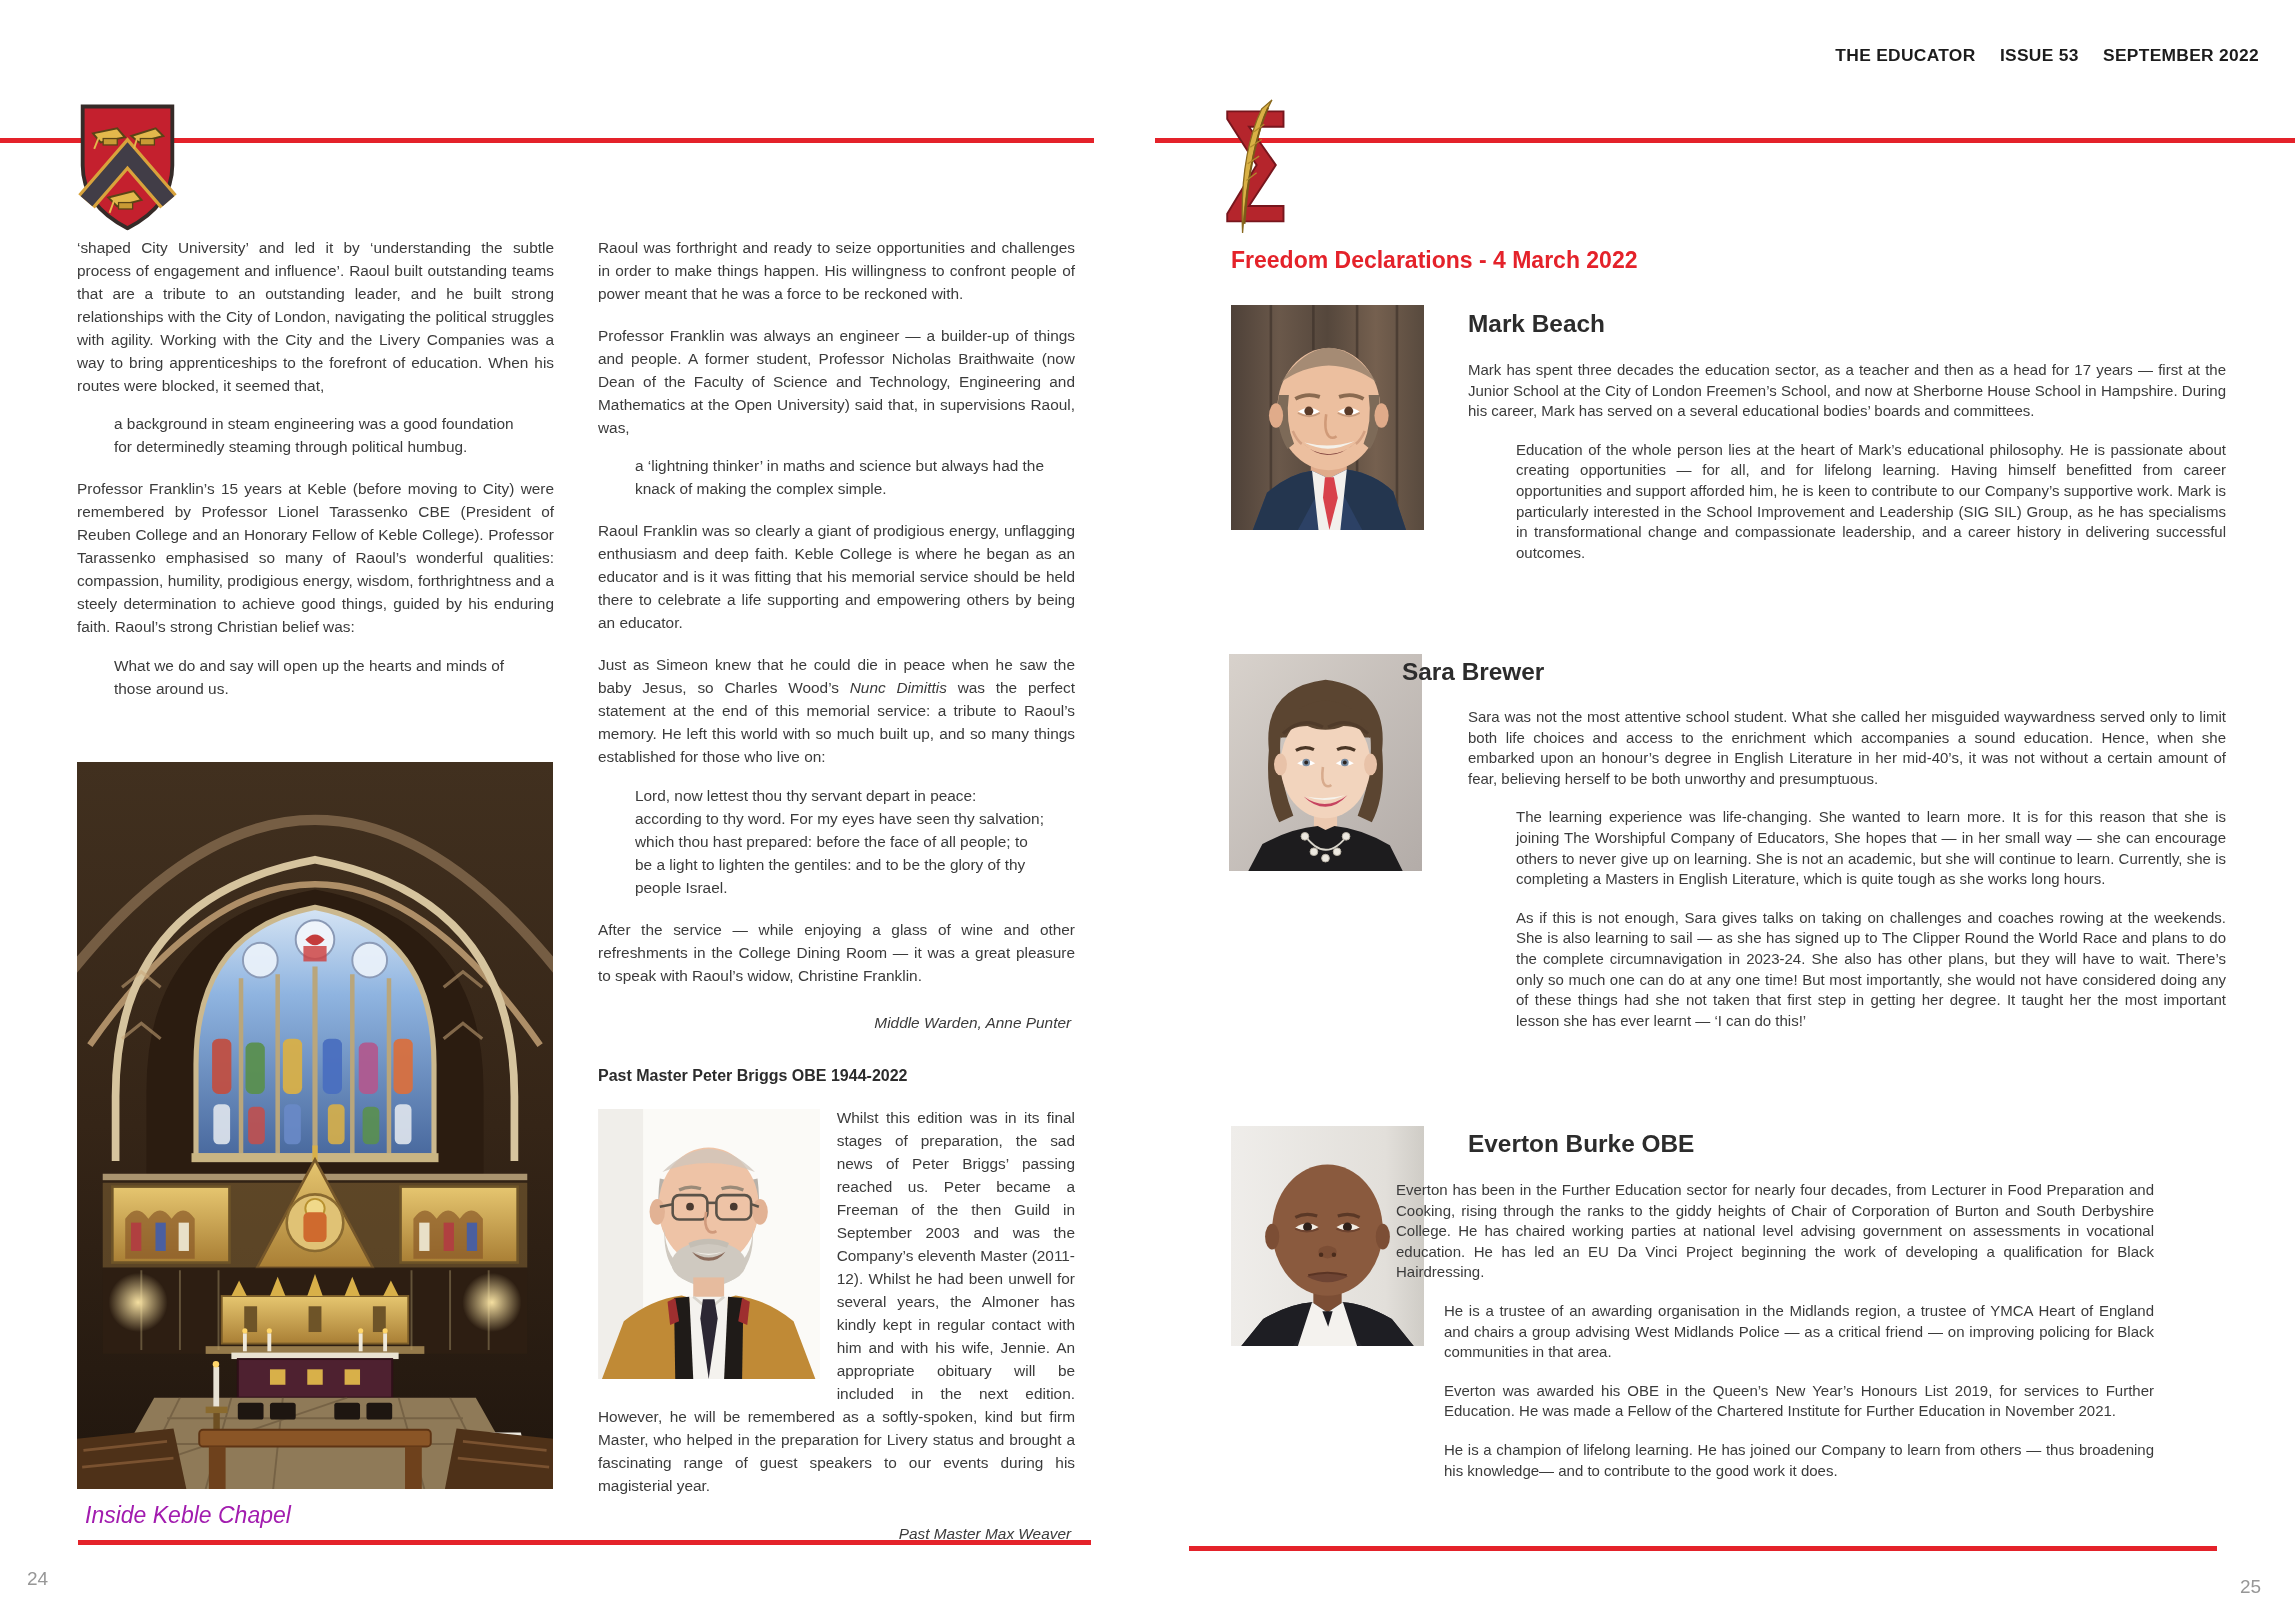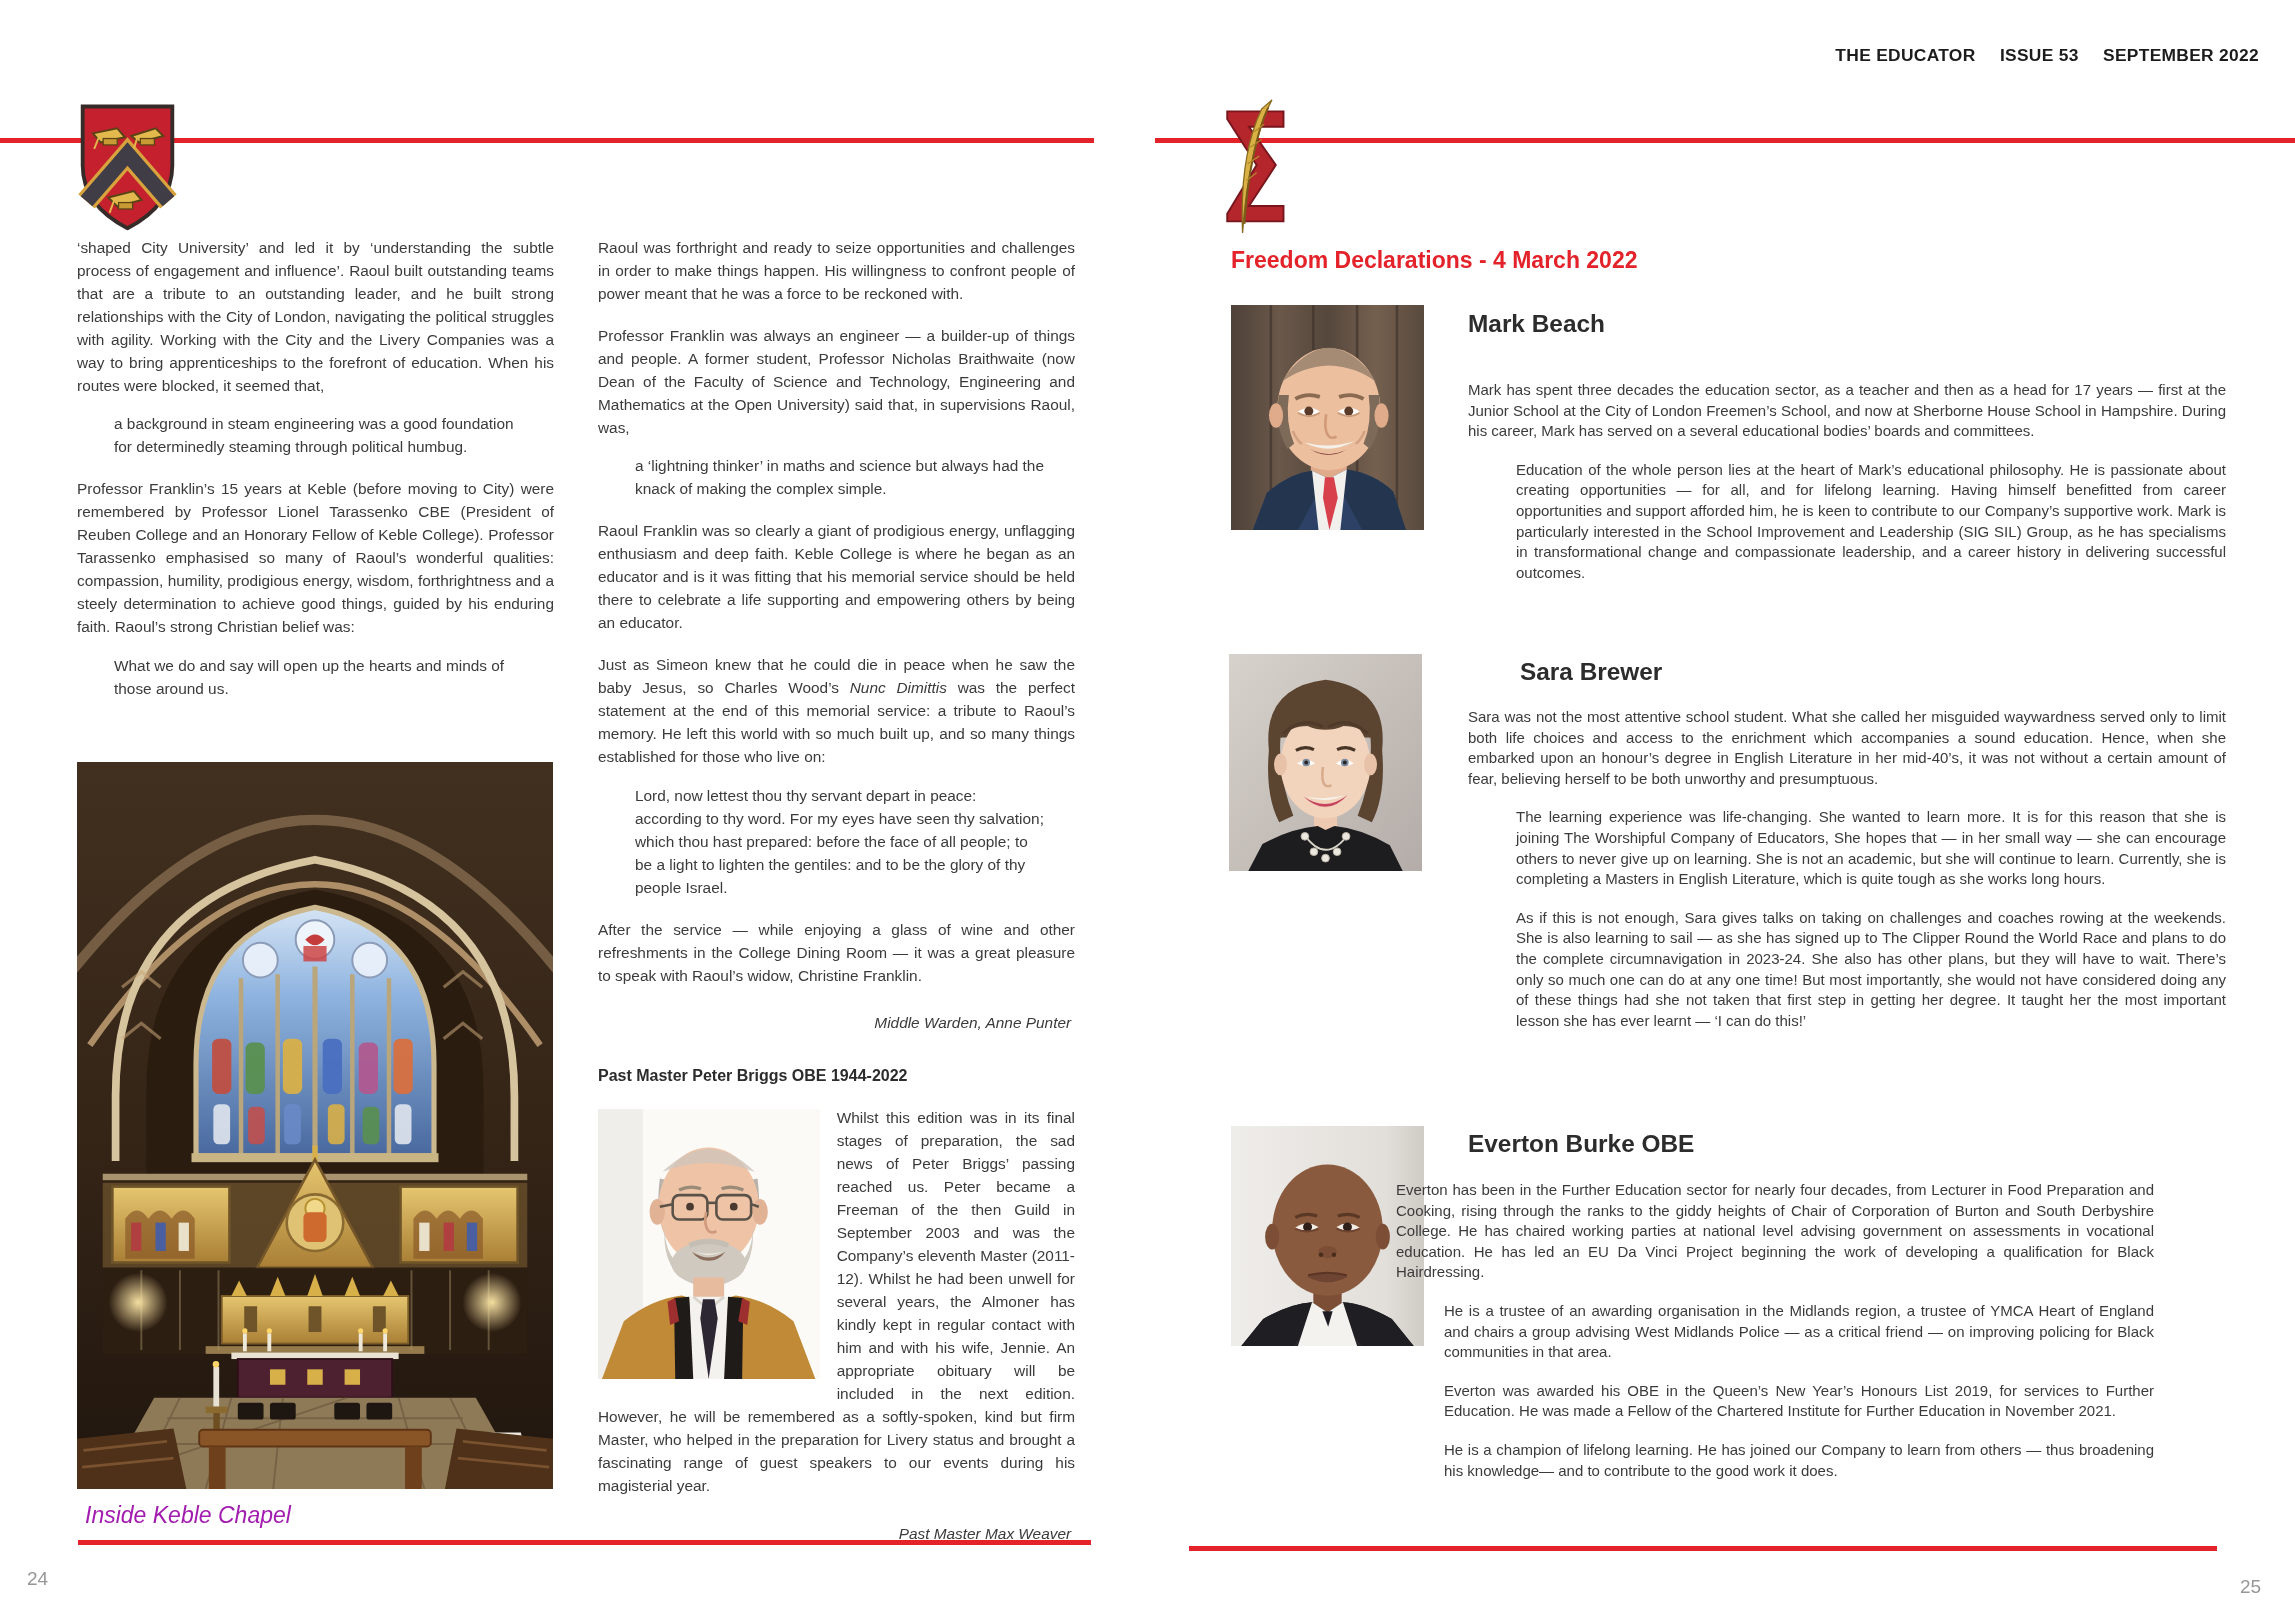--- a/index.html
+++ b/index.html
@@ -319,21 +319,21 @@
       <path d="M114,214 Q152,234 192,212 Q152,224 114,214 Z" fill="#f4f1ea"></path>
       <path d="M96,196 q6,14 14,20 M208,196 q-6,14 -14,20" stroke="#d3a183" stroke-width="4" fill="none"></path>
       <path d="M34,350 L56,292 Q92,262 126,258 L152,270 L180,256 Q222,262 252,290 L272,350 Z" fill="#2c4165"></path>
       <path d="M34,350 L56,292 Q92,262 126,258 L136,290 L104,350 Z" fill="#24364f"></path>
       <path d="M272,350 L252,290 Q222,262 180,256 L172,290 L204,350 Z" fill="#24364f"></path>
       <polygon points="126,258 152,270 180,256 170,350 136,350" fill="#f2f0ec"></polygon>
       <polygon points="146,268 160,268 166,300 153,350 143,300" fill="#d8414b"></polygon>
     </svg>
   </div>
   <h2 class="p-head" style="left:1468px;top:310px;">Mark Beach</h2>
-  <div class="p-text body-right" style="left:1468px;top:380px;width:758px;">
+  <div class="p-text body-right" style="left:1468px;top:360px;width:758px;">
     <p>Mark has spent three decades the education sector, as a teacher and then as a head for 17 years — first at the Junior School at the City of London Freemen’s School, and now at Sherborne House School in Hampshire. During his career, Mark has served on a several educational bodies’ boards and committees.</p>
     <p>Education of the whole person lies at the heart of Mark’s educational philosophy. He is passionate about creating opportunities — for all, and for lifelong learning. Having himself benefitted from career opportunities and support afforded him, he is keen to contribute to our Company’s supportive work. Mark is particularly interested in the School Improvement and Leadership (SIG SIL) Group, as he has specialisms in transformational change and compassionate leadership, and a career history in delivering successful outcomes.</p>
   </div>
 
   <div class="photo" style="left:1229px;top:654px;width:193px;height:217px;">
     <svg viewBox="0 0 300 338" preserveAspectRatio="none">
       <defs>
         <linearGradient id="sbg" x1="0" x2="1" y1="0" y2="1">
           <stop offset="0" stop-color="#d8d2cc"></stop>
             <stop offset="1" stop-color="#b3aca8"></stop>
@@ -361,21 +361,21 @@
       <path d="M116,280 Q150,330 186,280" fill="none" stroke="#d8d4ca" stroke-width="3"></path>
       <g fill="#ece8e0" stroke="#b8b2a6" stroke-width="1.5">
         <circle cx="118" cy="284" r="6"></circle>
           <circle cx="132" cy="308" r="6"></circle>
           <circle cx="150" cy="318" r="6"></circle>
         <circle cx="168" cy="308" r="6"></circle>
           <circle cx="182" cy="284" r="6"></circle>
       </g>
     </svg>
   </div>
-  <h2 class="p-head" style="left:1520px;top:658px;">Sara Brewer</h2>
+  <h2 class="p-head" style="left:1402px;top:658px;">Sara Brewer</h2>
   <div class="p-text body-right" style="left:1468px;top:707px;width:758px;">
     <p>Sara was not the most attentive school student. What she called her misguided waywardness served only to limit both life choices and access to the enrichment which accompanies a sound education. Hence, when she embarked upon an honour’s degree in English Literature in her mid-40’s, it was not without a certain amount of fear, believing herself to be both unworthy and presumptuous.</p>
     <p>The learning experience was life-changing. She wanted to learn more. It is for this reason that she is joining The Worshipful Company of Educators, She hopes that — in her small way — she can encourage others to never give up on learning. She is not an academic, but she will continue to learn. Currently, she is completing a Masters in English Literature, which is quite tough as she works long hours.</p>
     <p>As if this is not enough, Sara gives talks on taking on challenges and coaches rowing at the weekends. She is also learning to sail — as she has signed up to The Clipper Round the World Race and plans to do the complete circumnavigation in 2023-24. She also has other plans, but they will have to wait. There’s only so much one can do at any one time! But most importantly, she would not have considered doing any of these things had she not taken that first step in getting her degree. It taught her the most important lesson she has ever learnt — ‘I can do this!’</p>
   </div>
 
   <div class="photo" style="left:1231px;top:1126px;width:193px;height:220px;">
     <svg viewBox="0 0 300 342" preserveAspectRatio="none">
       <defs>
         <linearGradient id="ebg" x1="0" x2="1" y1="0" y2="0">

